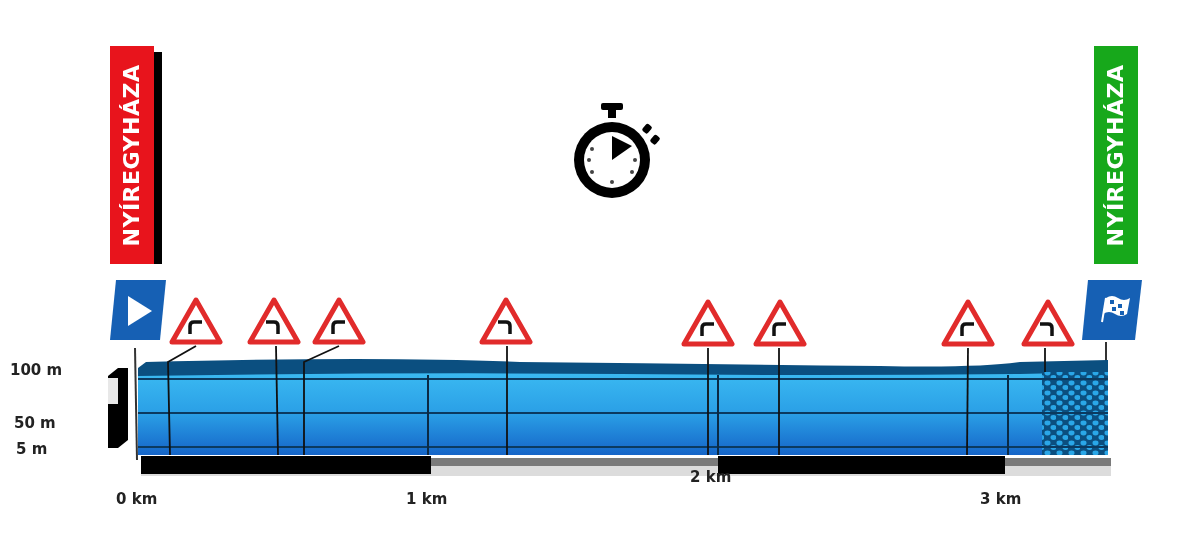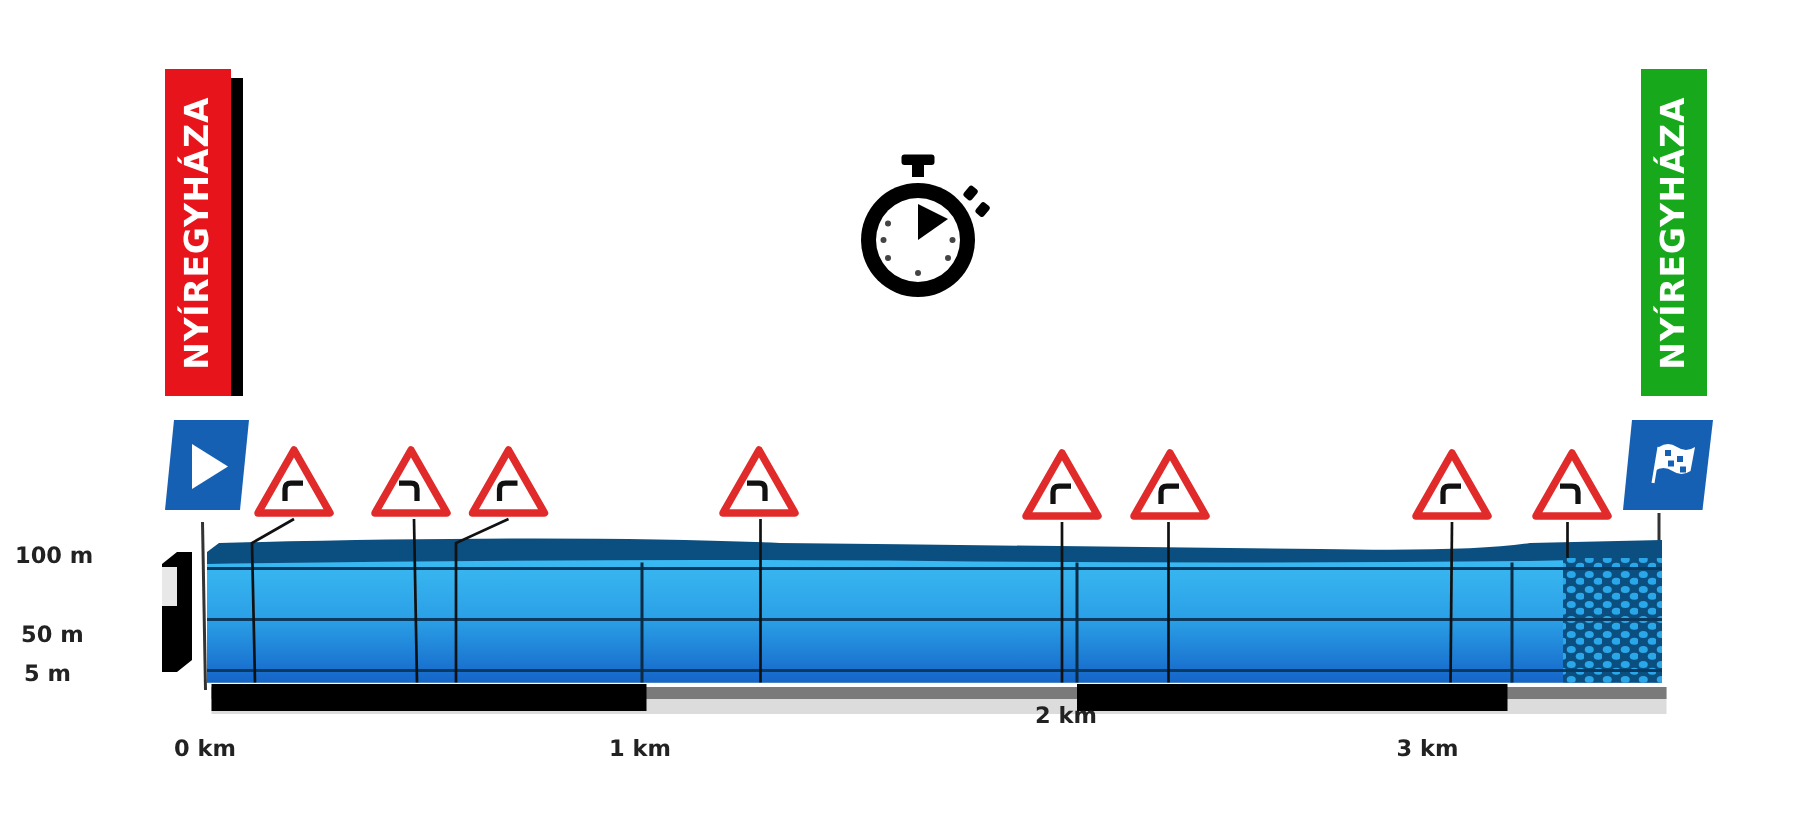--- a/index.html
+++ b/index.html
@@ -150,13 +150,13 @@
   </g>
 </svg>
 
 <div class="label-y" style="left:10px; top:361px;">100 m</div>
 <div class="label-y" style="left:14px; top:414px;">50 m</div>
 <div class="label-y" style="left:16px; top:440px;">5 m</div>
 
 <div class="label-x" style="left:116px; top:490px;">0 km</div>
 <div class="label-x" style="left:406px; top:490px;text-align:right;">1 km</div>
 <div class="label-x" style="left:690px; top:468px;">2 km</div>
-<div class="label-x" style="left:931px; top:490px;">3 km</div>
+<div class="label-x" style="left:980px; top:490px;">3 km</div>
 
 </body></html>

